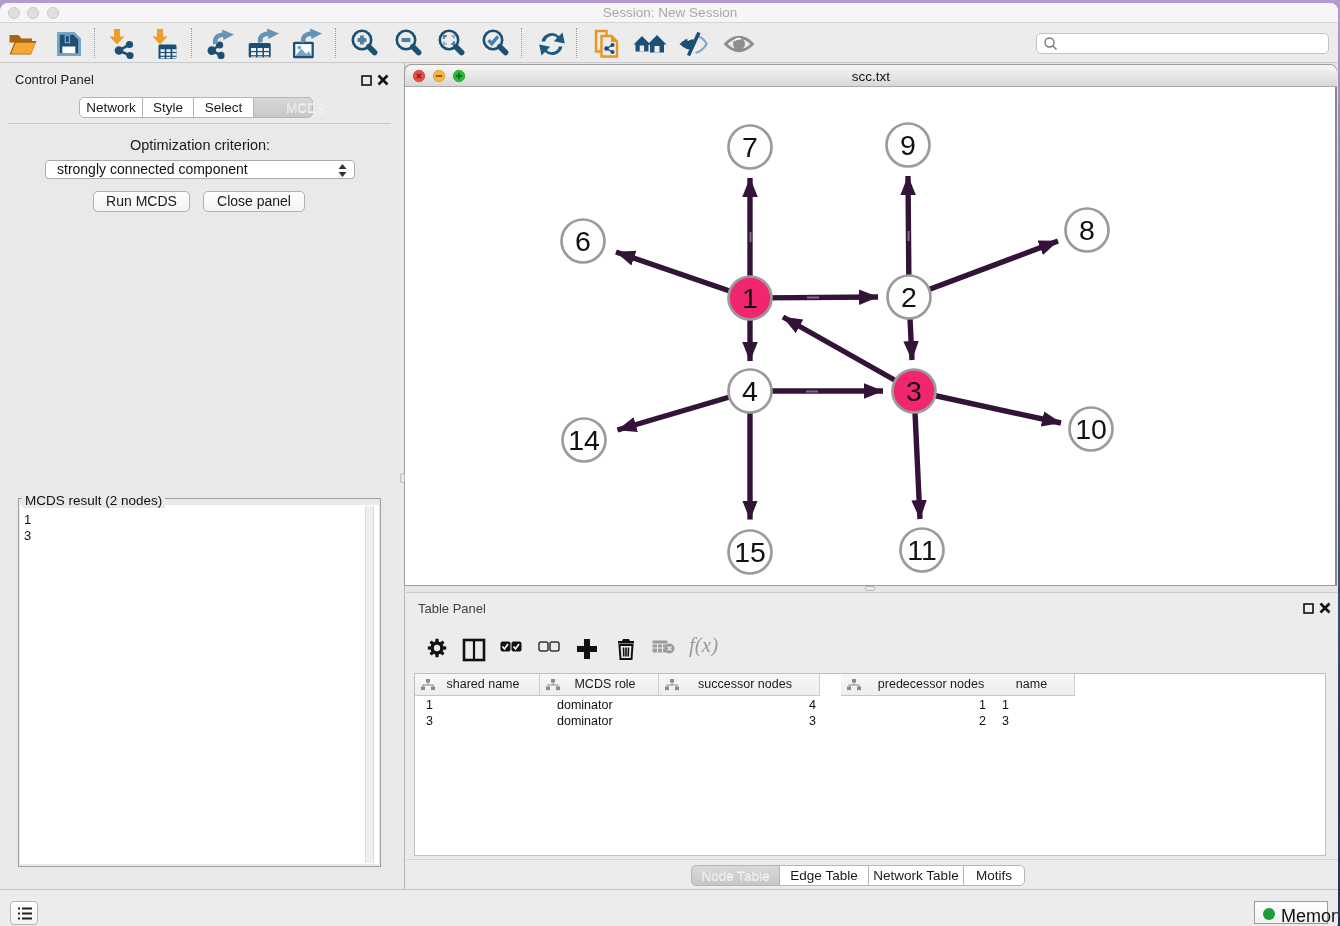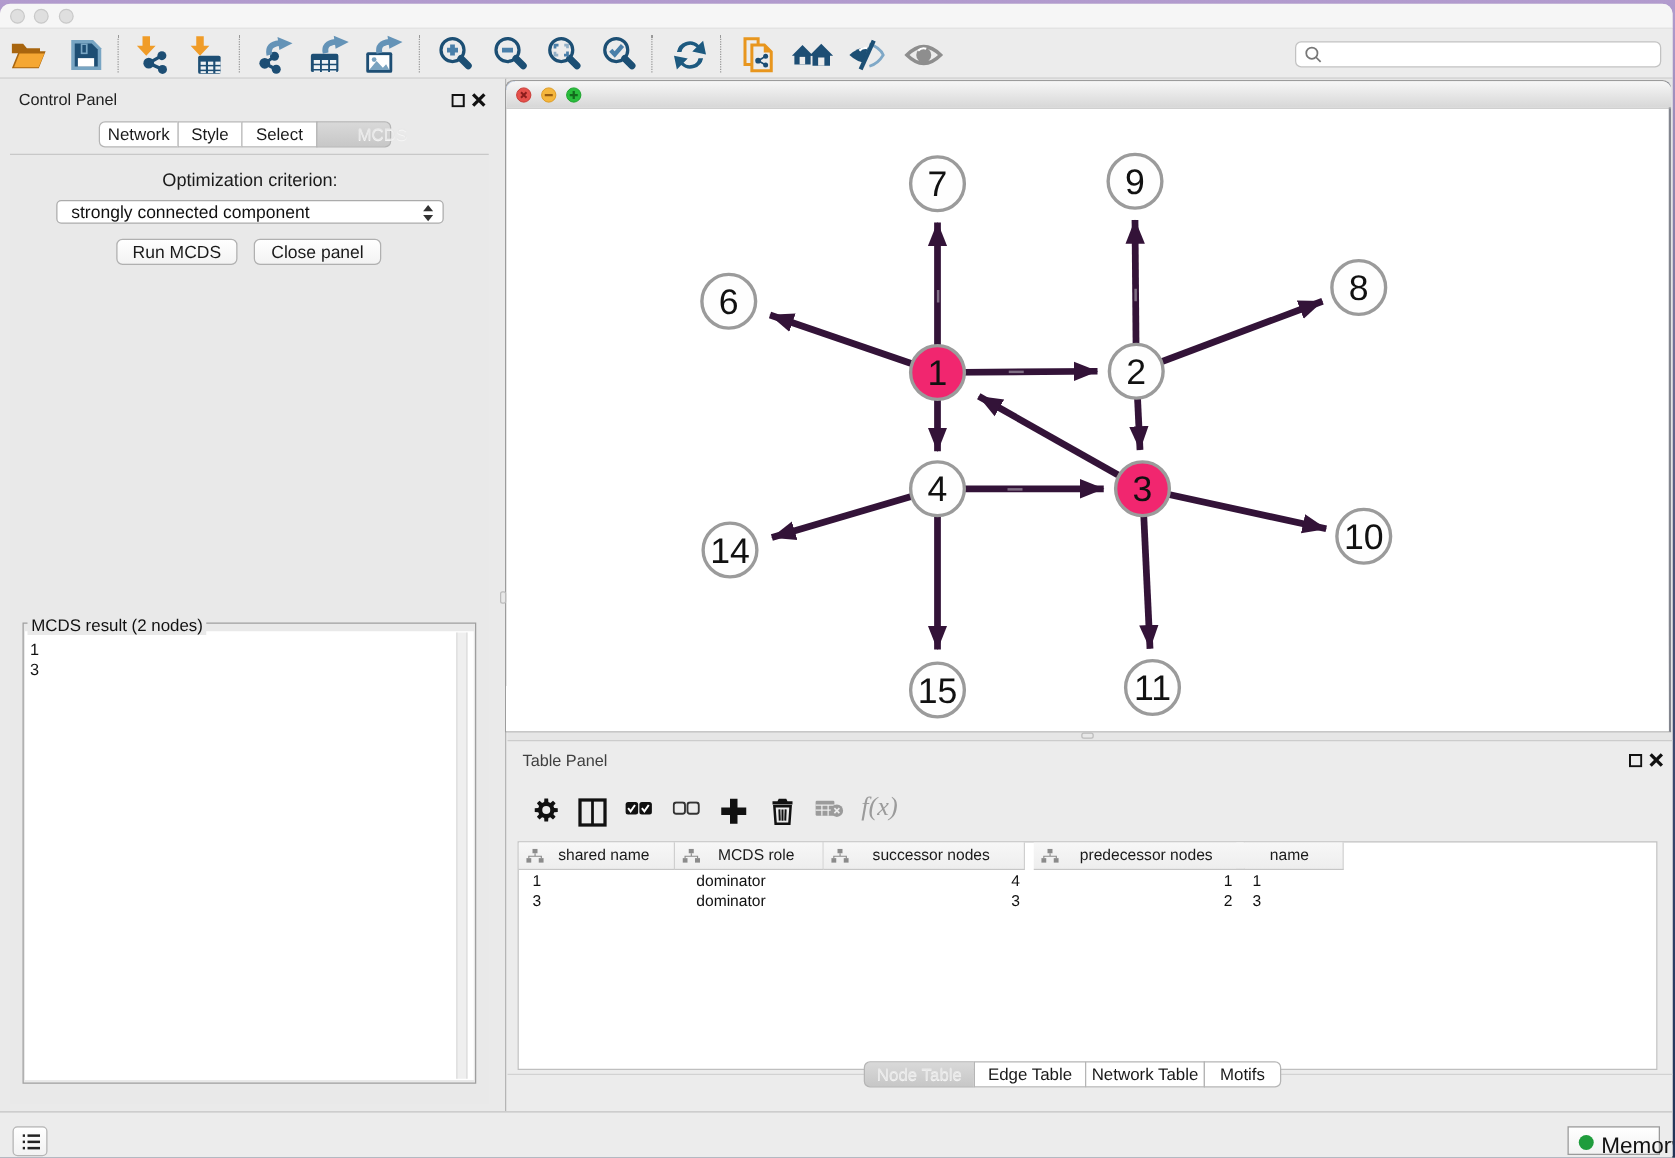--- a/index.html
+++ b/index.html
@@ -38,33 +38,34 @@
   #workspace { position:absolute; left:406px; top:60px; width:934px; height:529px; background:#e6e6e6; }
   #netwin { position:absolute; left:-2px; top:1px; width:933px; height:522px; background:#fff; border:1px solid #9c9c9c; border-right:2px solid #83868f; border-radius:7px 7px 0 0; }
   #nettitle { position:absolute; left:0; top:0; width:932px; height:22px; background:linear-gradient(#f7f7f7,#d7d7d7); border-bottom:1px solid #ababab; border-radius:7px 7px 0 0; }
   #nettitle .t { position:absolute; width:100%; text-align:center; top:4px; font-size:13.5px; color:#111; }
   
   #tablepanel { position:absolute; left:406px; top:589px; width:934px; height:297px; background:#ececec; border-top:1px solid #cccccc; }
   #tp-title { position:absolute; left:12px; top:8px; font-size:13px; color:#404040; }
   #tbl { position:absolute; left:8px; top:80px; width:912px; height:183px; background:#fff; border:1px solid #bfbfbf; }
   .hdr { position:absolute; top:0; height:22px; padding-left:12px; background:linear-gradient(#f7f7f7,#eeeeee); border-right:1px solid #cfcfcf; border-bottom:1px solid #c6c6c6; font-size:12.5px; color:#1a1a1a; text-align:center; line-height:21px; }
   .cell { position:absolute; font-size:12.5px; color:#111; height:16px; line-height:16px; }
-  #btabs { position:absolute; left:286px; top:256px; height:21px; }
+  #btabs { position:absolute; left:286px; top:272px; height:21px; }
   .btab { position:relative; float:left; height:21px; line-height:20px; font-size:13.5px; color:#1a1a1a; background:#fff; border:1px solid #b5b5b5; margin-left:-1px; text-align:center; }
   #tp-toolbar { position:absolute; left:0; top:36px; width:934px; height:38px; }
   .tic { position:absolute; top:9px; }
   .hico { position:absolute; left:6px; top:5px; width:14px; height:12px; }
 </style>
 </head>
 <body>
 <div id="win">
   <div id="titlebar">
     <div class="tl" style="left:8px;"></div>
     <div class="tl" style="left:27px;"></div>
     <div class="tl" style="left:47px;"></div>
+    <div id="wtitle">Session: New Session</div>
   </div>
   <div id="toolbar">
     <div class="sep" style="left:94px;"></div>
     <div class="sep" style="left:191px;"></div>
     <div class="sep" style="left:335px;"></div>
     <div class="sep" style="left:521px;"></div>
     <div class="sep" style="left:576px;"></div>
     <div id="icons">
 
       <svg class="ic" style="left:6px" width="34" height="34" viewBox="0 0 34 34">
@@ -267,20 +268,21 @@
       <div class="abs" style="left:0;top:0;width:7px;height:7px;border-left:2px solid #4b7fd4;border-top:2px solid #4b7fd4;border-radius:7px 0 0 0;"></div>
       <div id="nettitle">
         <svg class="abs" style="left:7px;top:4px;" width="60" height="14" viewBox="0 0 60 14">
           <circle cx="7" cy="7" r="5.7" fill="#e5504b" stroke="#c93c36" stroke-width="0.8"></circle>
           <path d="M4.8 4.8 l4.4 4.4 M9.2 4.8 l-4.4 4.4" stroke="#8c1d1c" stroke-width="1.6"></path>
           <circle cx="27" cy="7" r="5.7" fill="#f5b63c" stroke="#dd9b23" stroke-width="0.8"></circle>
           <path d="M23.8 7 h6.4" stroke="#985d10" stroke-width="1.8"></path>
           <circle cx="47" cy="7" r="5.7" fill="#29bd3c" stroke="#1da32d" stroke-width="0.8"></circle>
           <path d="M43.8 7 h6.4 M47 3.8 v6.4" stroke="#136b1d" stroke-width="1.8"></path>
         </svg>
+        <div class="t">scc.txt</div>
       </div>
       <svg id="graph" style="position:absolute; left:0; top:23px;" width="932" height="497" viewBox="405 87 932 497">
         <defs>
           <marker id="ah" markerUnits="userSpaceOnUse" markerWidth="22" markerHeight="18" refX="19" refY="8.25" orient="auto">
             <path d="M0,0.5 L19.5,8.25 L0,16 z" fill="#331338"></path>
           </marker>
         </defs>
         <g stroke="#331338" stroke-width="5.4" marker-end="url(#ah)">
           <line x1="750" y1="297" x2="750" y2="177"></line>
           <line x1="750" y1="297" x2="616" y2="251"></line>
@@ -410,21 +412,21 @@
             </g>
           </svg>MCDS role</div>
       <div class="hdr" style="left:244px; width:161px;"><svg class="hico" viewBox="0 0 14 12">
             <g fill="#8b8b8b">
               <rect x="5" y="0" width="4" height="3.6"></rect>
               <rect x="0" y="7.5" width="4" height="3.6"></rect>
               <rect x="10" y="7.5" width="4" height="3.6"></rect>
               <path d="M6.6 3.6 h0.9 v2 h-0.9z M1.6 5.5 h10.9 v0.9 H1.6z M1.6 5.5 h0.9 v2 h-0.9z M11.6 5.5 h0.9 v2 h-0.9z"></path>
             </g>
           </svg>successor nodes</div>
-      <div class="hdr" style="left:412px; width:169px;"><svg class="hico" viewBox="0 0 14 12">
+      <div class="hdr" style="left:426px; width:169px;"><svg class="hico" viewBox="0 0 14 12">
             <g fill="#8b8b8b">
               <rect x="5" y="0" width="4" height="3.6"></rect>
               <rect x="0" y="7.5" width="4" height="3.6"></rect>
               <rect x="10" y="7.5" width="4" height="3.6"></rect>
               <path d="M6.6 3.6 h0.9 v2 h-0.9z M1.6 5.5 h10.9 v0.9 H1.6z M1.6 5.5 h0.9 v2 h-0.9z M11.6 5.5 h0.9 v2 h-0.9z"></path>
             </g>
           </svg>predecessor nodes</div>
       <div class="hdr" style="left:574px; width:86px; padding-left:0;">name</div>
       <div class="cell" style="left:11px; top:23px;">1</div>
       <div class="cell" style="left:142px; top:23px;">dominator</div>

